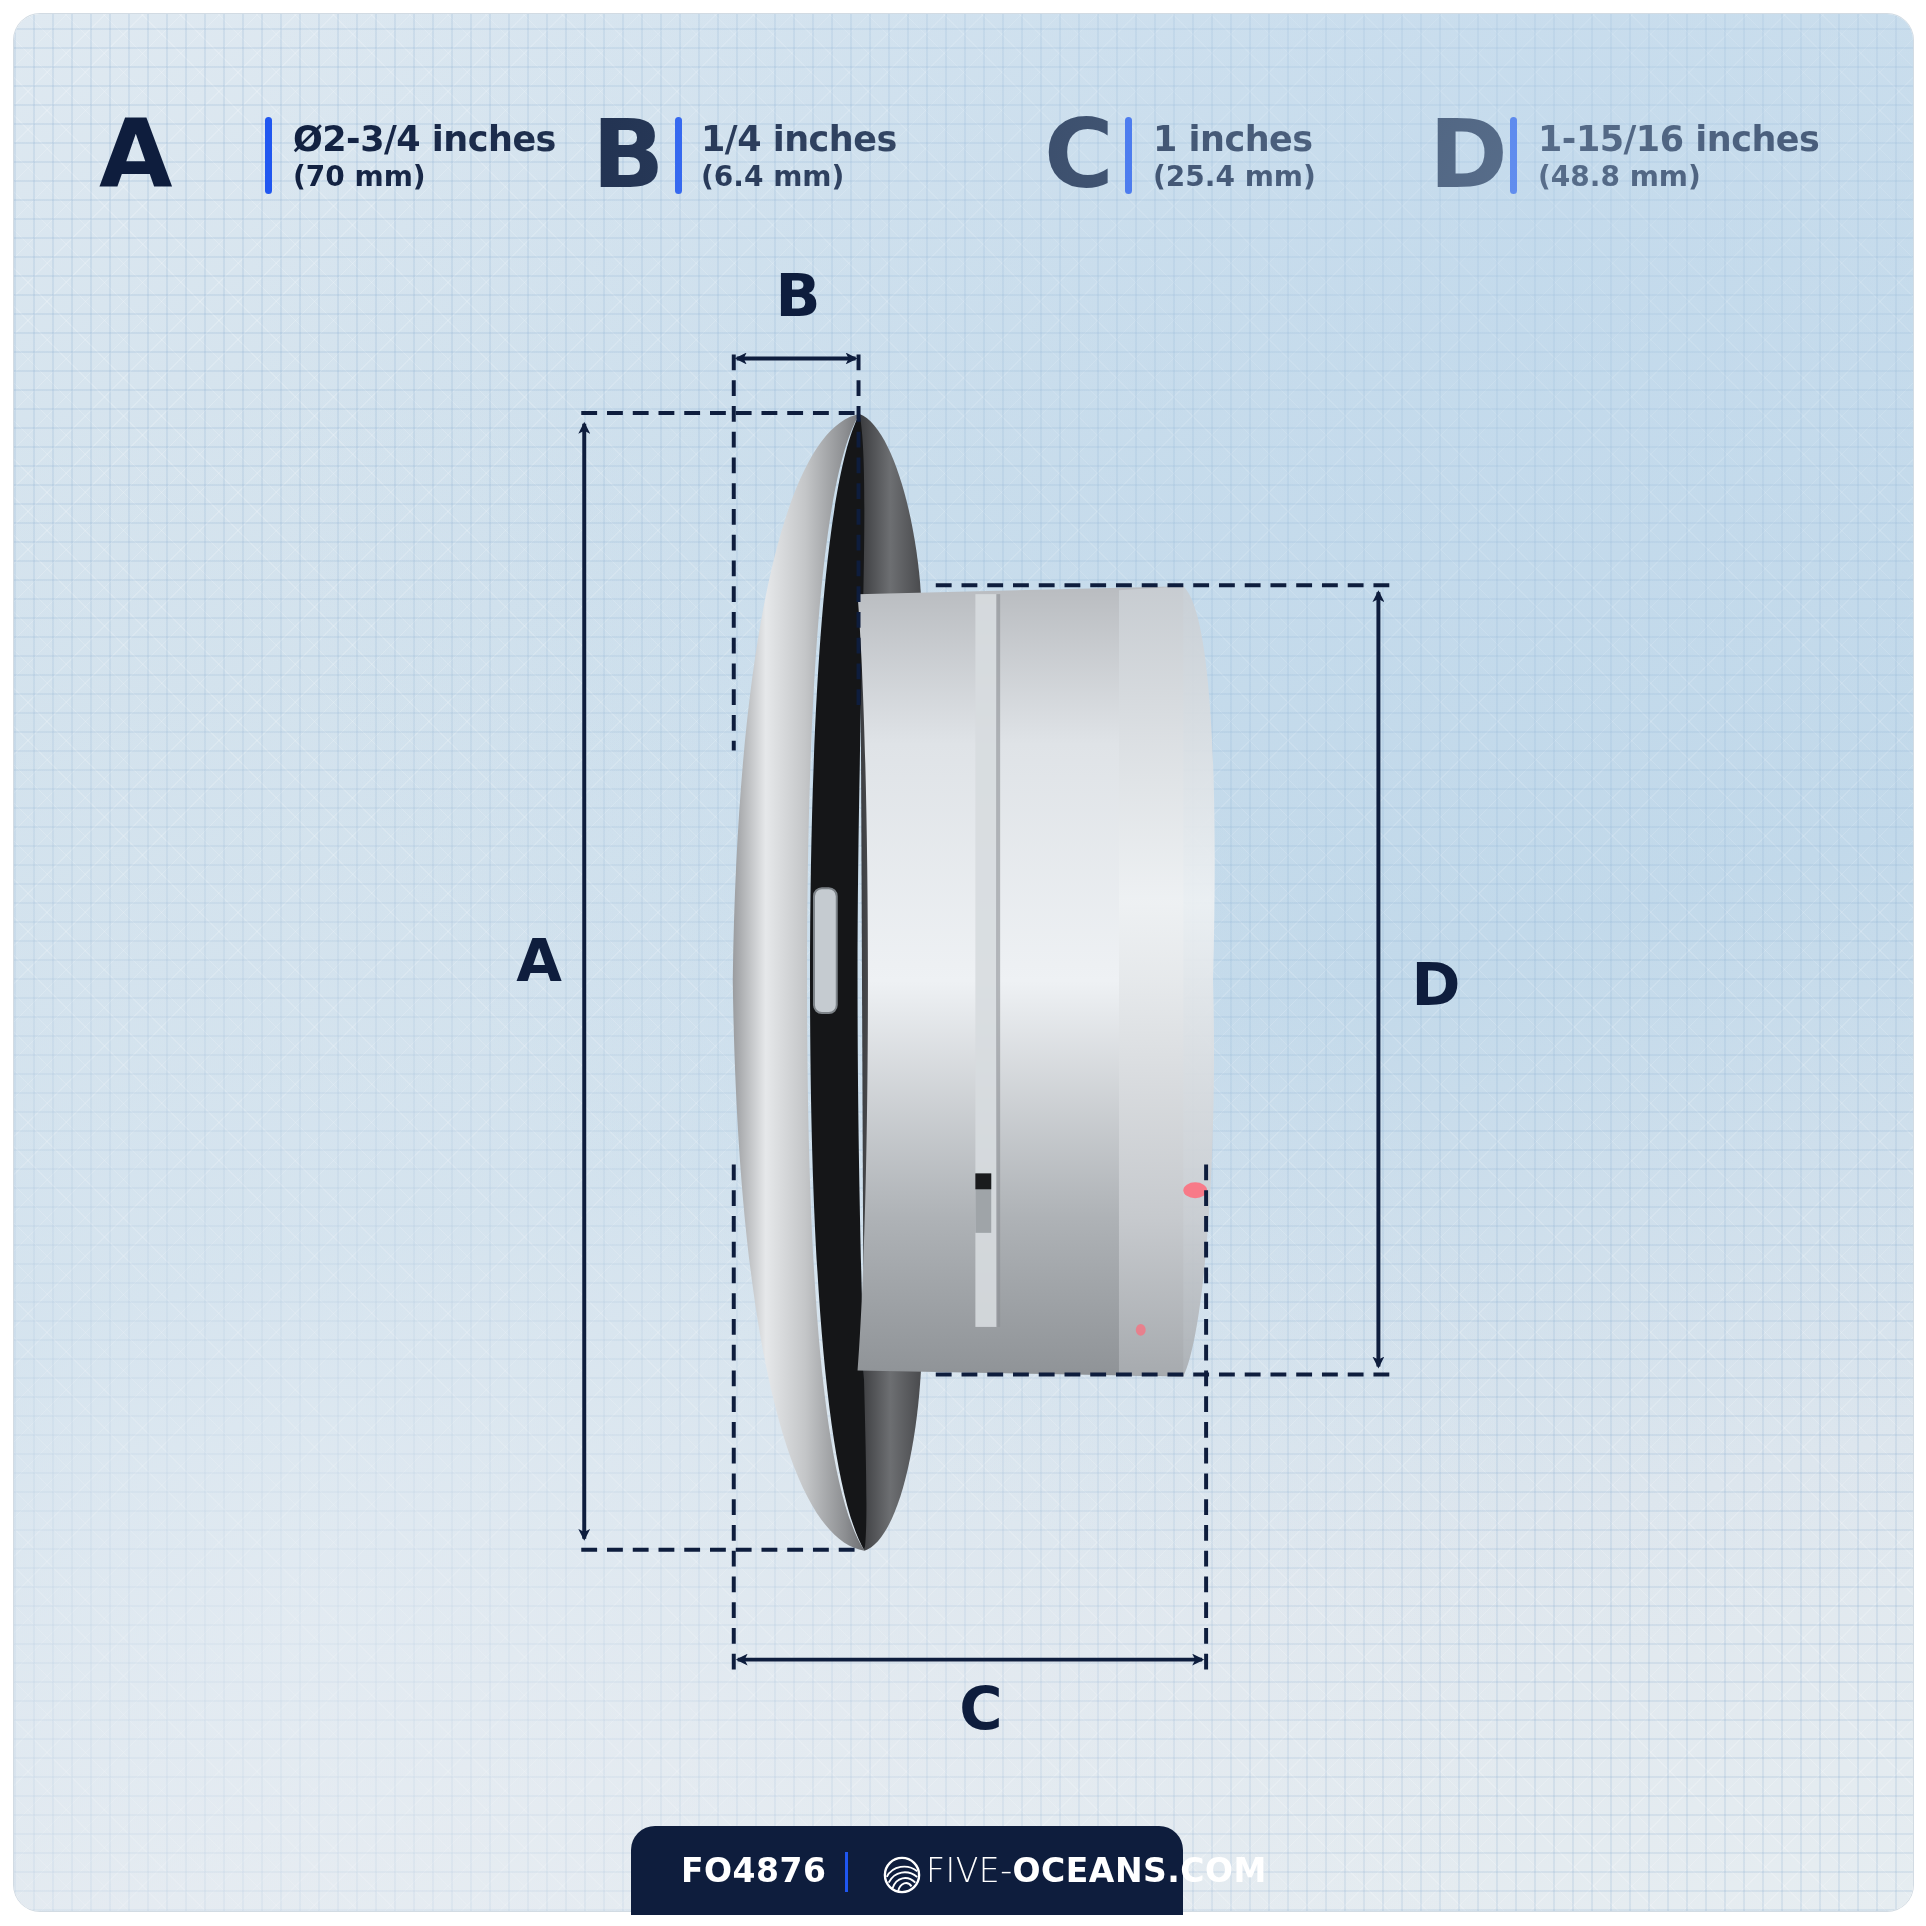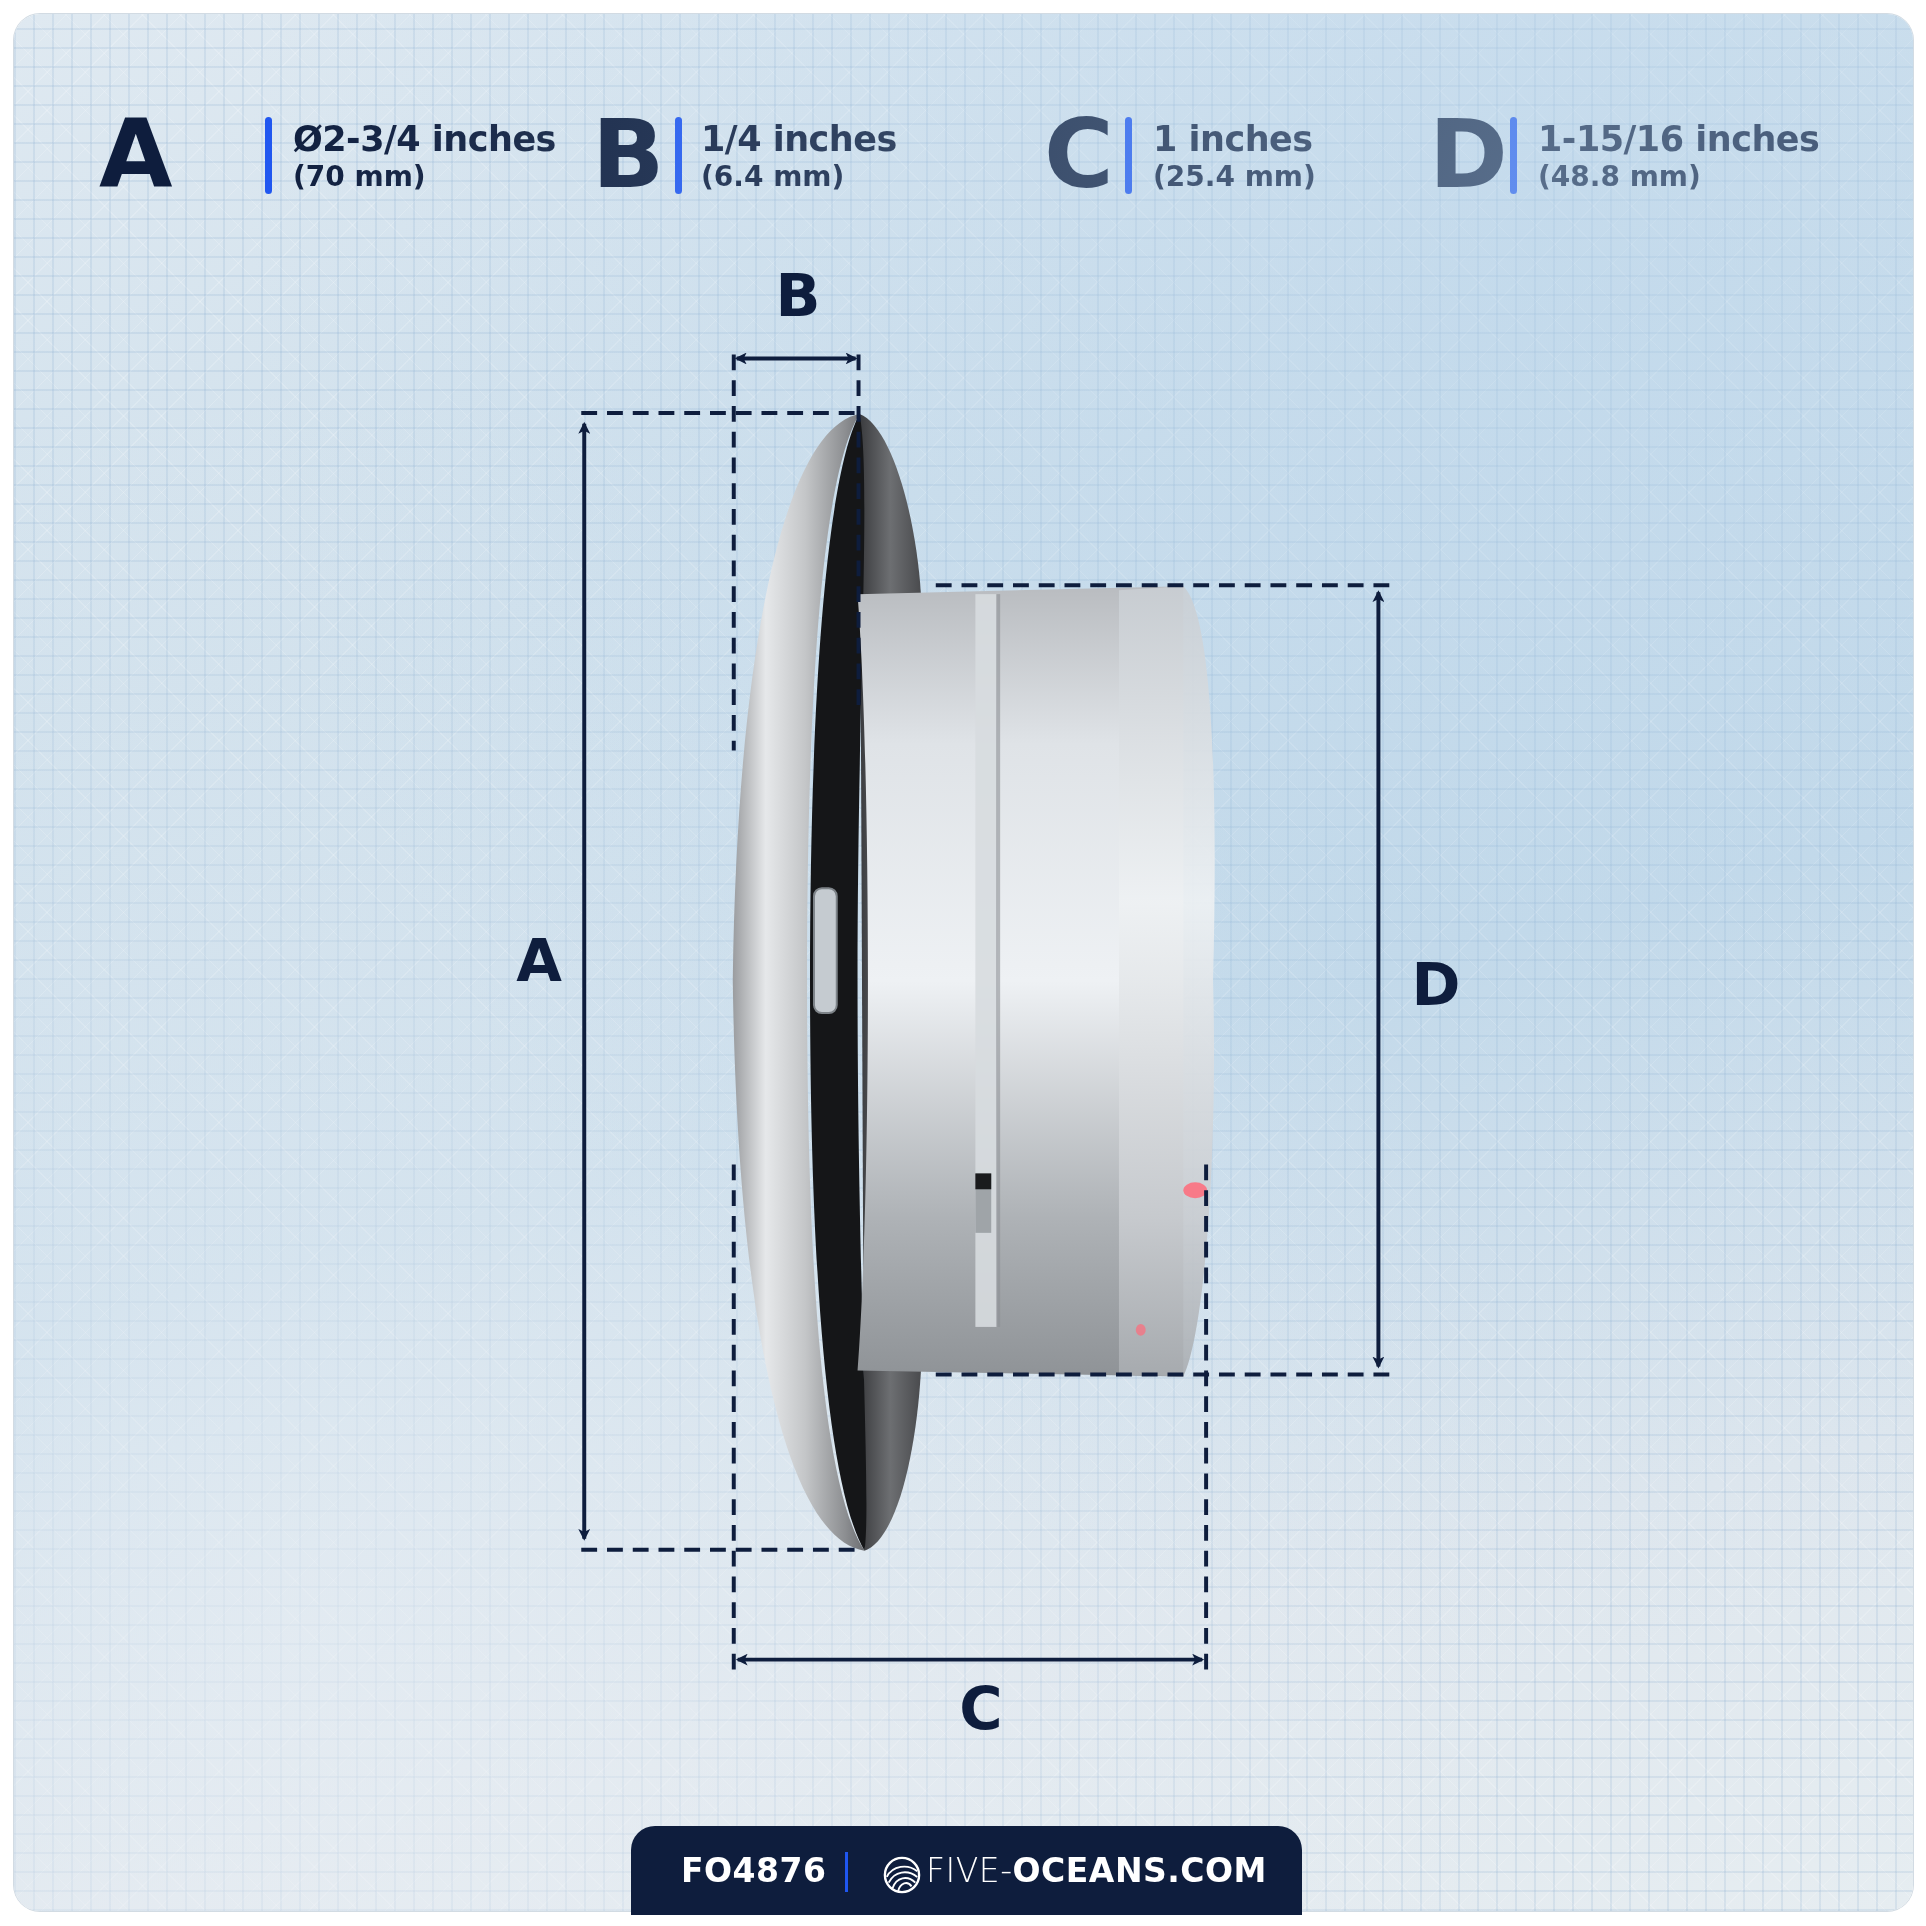--- a/index.html
+++ b/index.html
@@ -33,21 +33,21 @@
                 line-height: 40px; color: #0e1d3d; letter-spacing: -0.5px; }
   .spec .mm { position: absolute; top: 42px; white-space: nowrap; font-weight: 700; font-size: 28px;
               line-height: 36px; color: #0e1d3d; }
 
   .lbl { position: absolute; font-weight: 900; font-size: 59px; line-height: 59px; color: #0e1d3d;
          transform: translate(-50%, -50%); }
 
   svg.overlay { position: absolute; left: 0; top: 0; }
 
   .footer {
-    position: absolute; left: 631px; top: 1826px; width: 671px; height: 89px;
+    position: absolute; left: 631px; top: 1826px; width: 552px; height: 89px;
     background: #0e1d3d; border-radius: 24px 24px 0 0;
   }
   .footer .code { position: absolute; left: 50px; top: 25px; font-weight: 700; font-size: 33px;
                   line-height: 40px; color: #ffffff; letter-spacing: 0.5px; }
   .footer .divider { position: absolute; left: 214px; top: 26px; width: 3px; height: 40px; background: #1f56f0; }
   .footer .logo { position: absolute; left: 252px; top: 30px; width: 38px; height: 38px; }
   .footer .site { position: absolute; left: 295px; top: 25px; font-size: 33px; line-height: 40px;
                   color: #ffffff; white-space: nowrap; letter-spacing: 0.5px; }
   .footer .site .light { font-weight: 300; }
   .footer .site .bold { font-weight: 700; }

